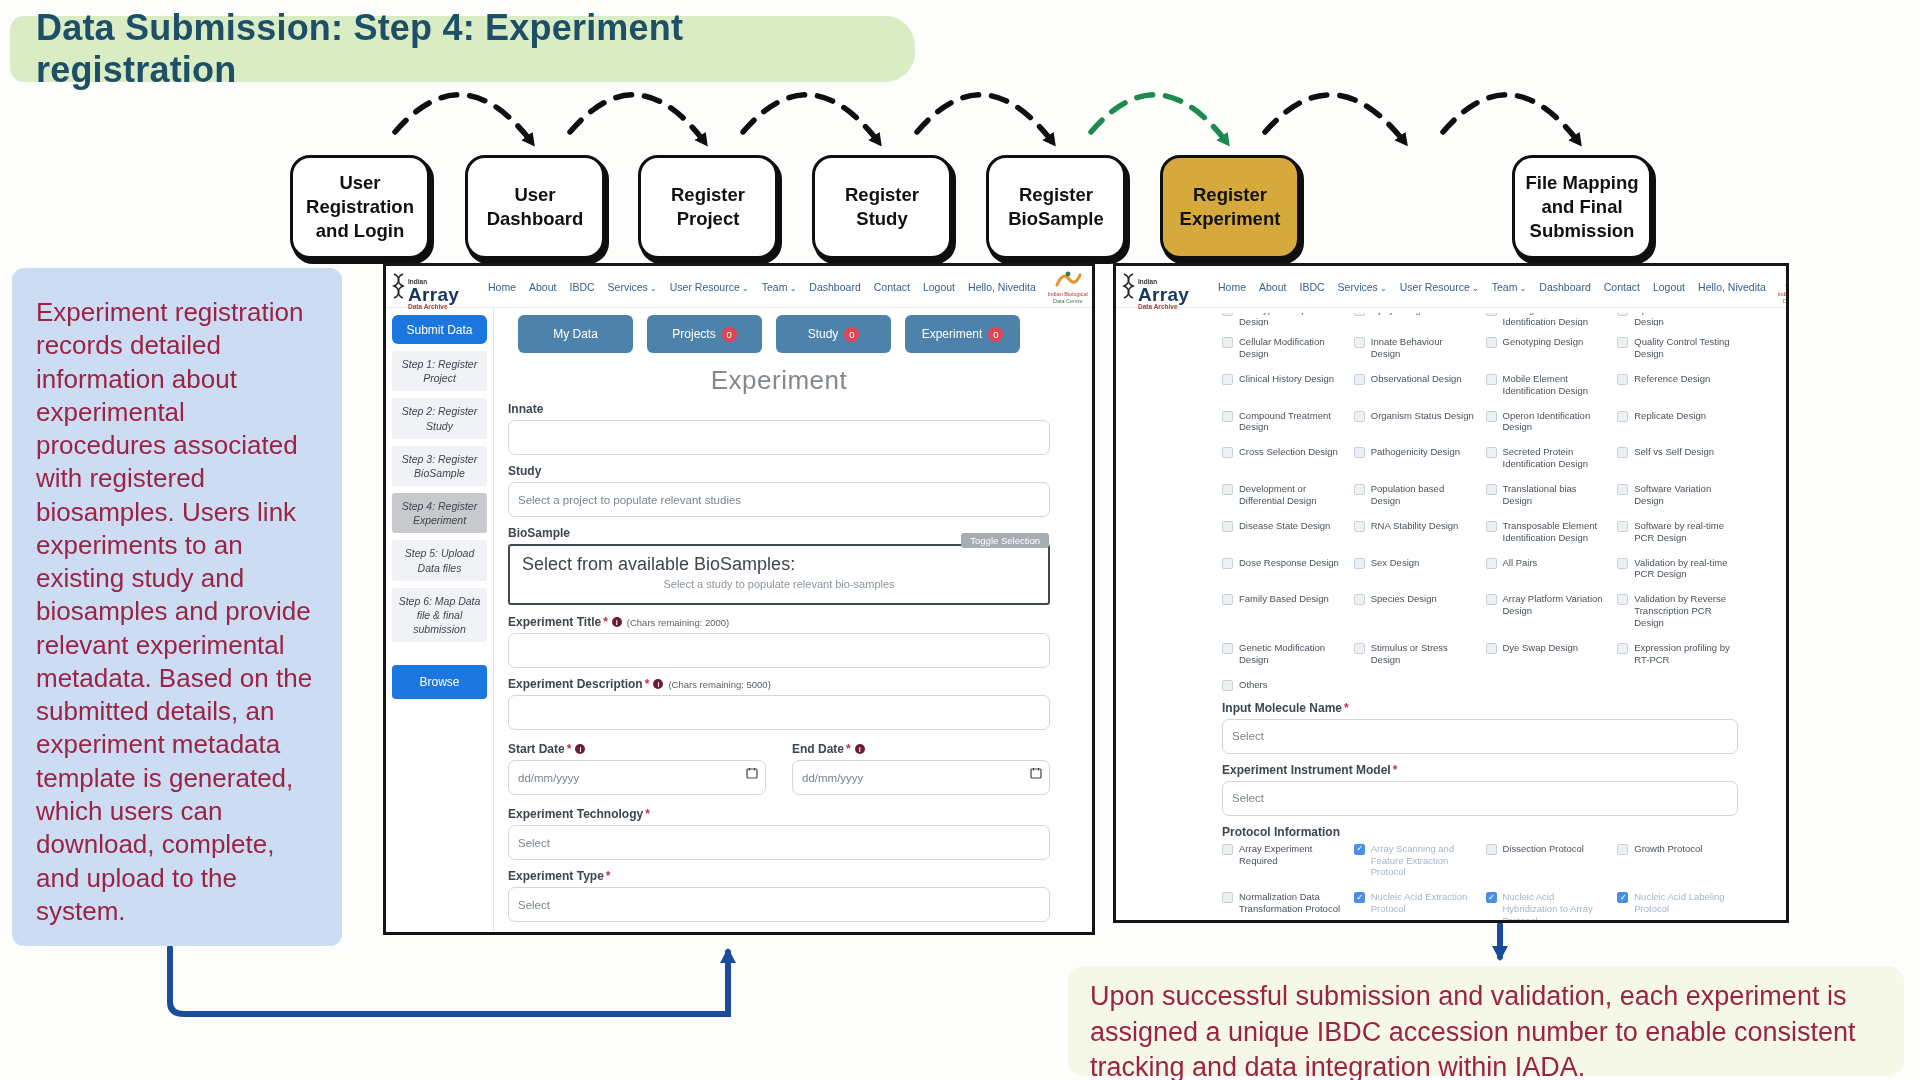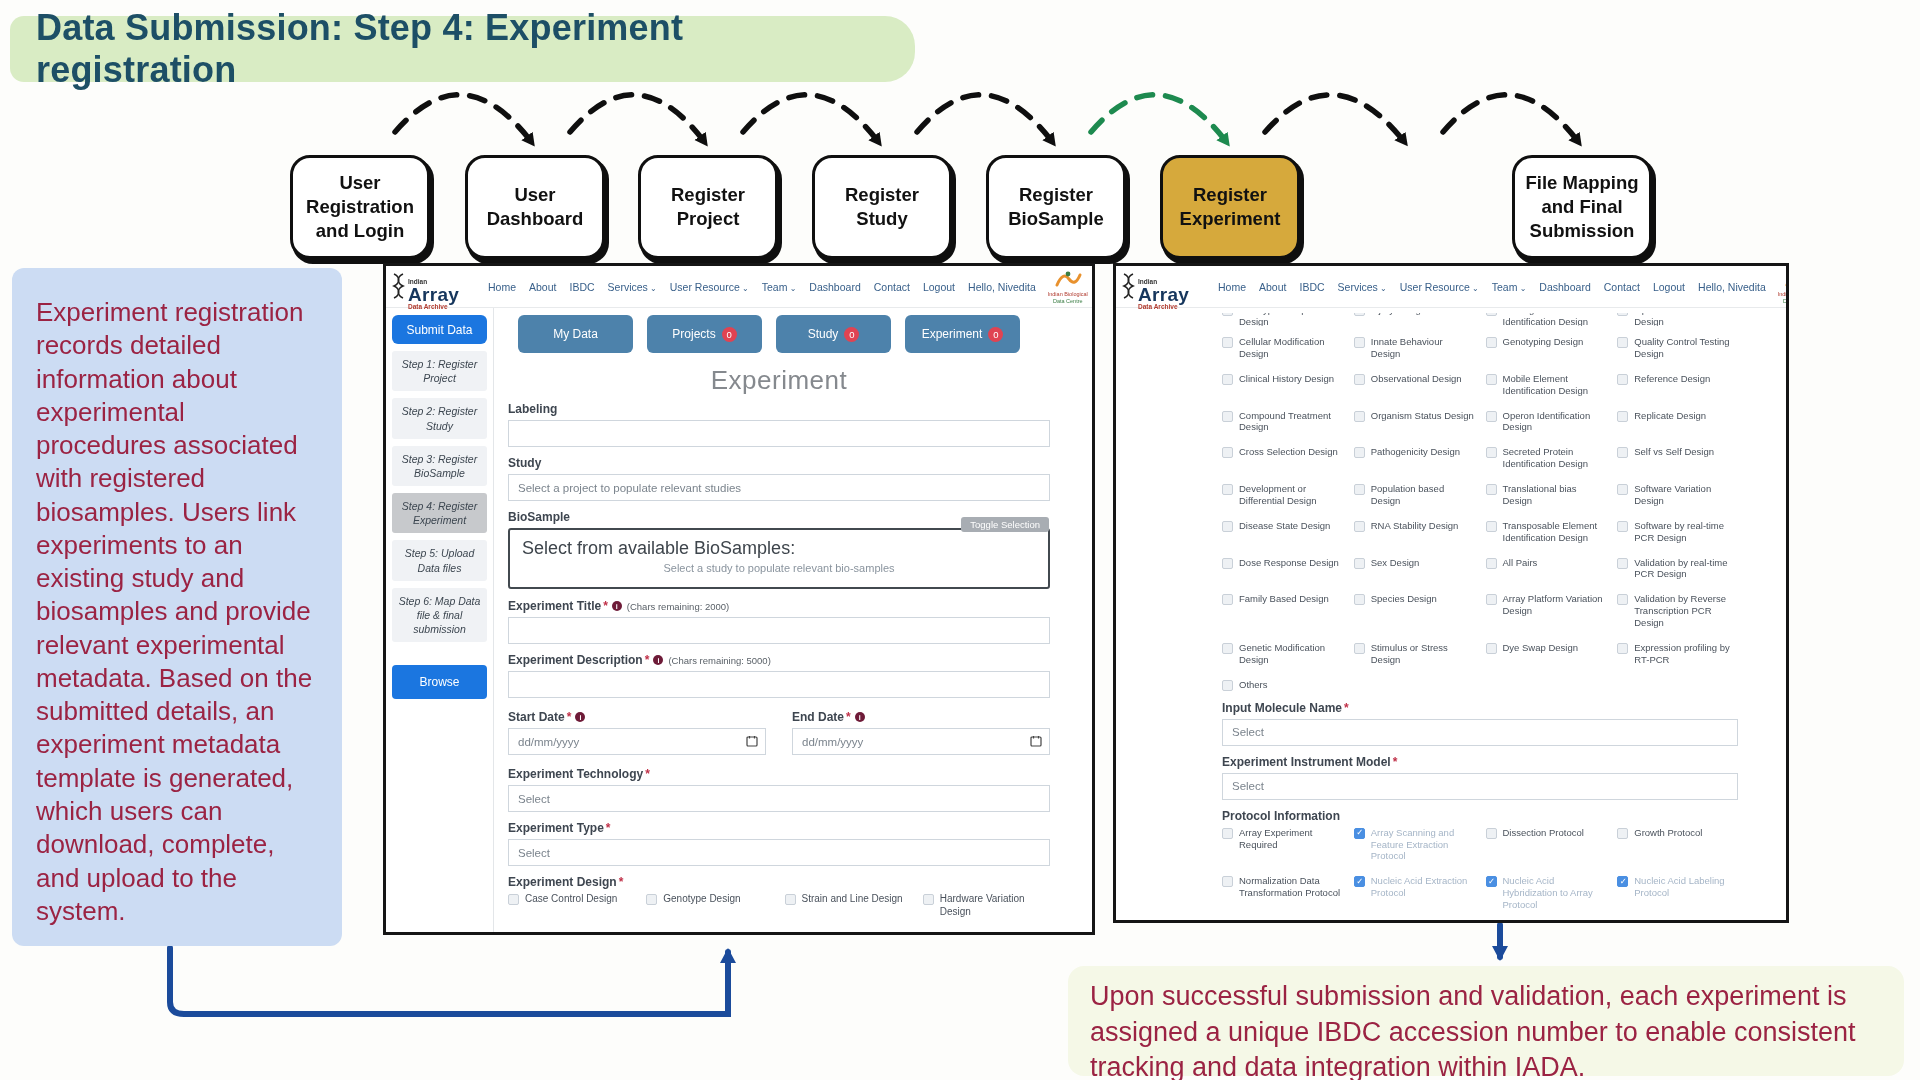--- a/index.html
+++ b/index.html
@@ -67,21 +67,21 @@
   .page-heading { text-align:center; font-size:26px; font-weight:400; color:#85898e; margin:12px 0 6px; letter-spacing:.5px; }
 
   .flabel { font-size:12px; font-weight:700; color:#3e4650; margin:3px 0 4px; display:flex; align-items:center; }
   .star { color:#c03048; font-weight:700; margin-left:2px; }
   .star::after { content:"*"; }
   .info { display:inline-flex; width:10px; height:10px; border-radius:50%; background:#6e1b38;
     color:#fff; font-size:7px; align-items:center; justify-content:center; margin-left:4px; font-weight:700; }
   .info::after { content:"i"; }
   .chars { font-size:9.5px; color:#5a6168; font-weight:400; margin-left:5px; }
 
-  .inp { height:27px; border:1px solid #cfd6dd; border-radius:0; width:100%;
+  .inp { height:35px; border:1px solid #cfd6dd; border-radius:7px; width:100%;
     font-size:11.5px; color:#7b848d; padding:0 9px; background:#fff; display:flex; align-items:center;
     margin-bottom:9px; font-family:inherit; }
   input.inp::placeholder { color:#7b848d; opacity:1; }
 
   .bio-box { position:relative; border:2px solid #42494f; border-radius:3px; margin:2px 0 10px; padding:8px 12px 13px; }
   .bio-title { font-size:18px; color:#3e454c; }
   .bio-hint { text-align:center; font-size:11px; color:#8a949e; margin-top:3px; }
   .toggle-chip { position:absolute; top:-13px; right:-1px; background:#a8adb3; color:#fff;
     font-size:9.5px; padding:2px 9px; border-radius:3px; border:none; font-family:inherit; cursor:pointer; }
 
@@ -226,21 +226,21 @@
             </button>
             <button class="tabbtn">
               <span>Experiment</span>
               <span class="badge">0</span>
             </button>
           </div>
 
         <div class="page-heading">Experiment</div>
 
         <div class="flabel">
-          <span>Labeling</span>
+          <span>Innate</span>
         </div>
         <input class="inp" type="text" style="">
 
         <div class="flabel">
           <span>Study</span>
         </div>
         <input class="inp" type="text" placeholder="Select a project to populate relevant studies" style="">
 
         <div class="flabel">
           <span>BioSample</span>

